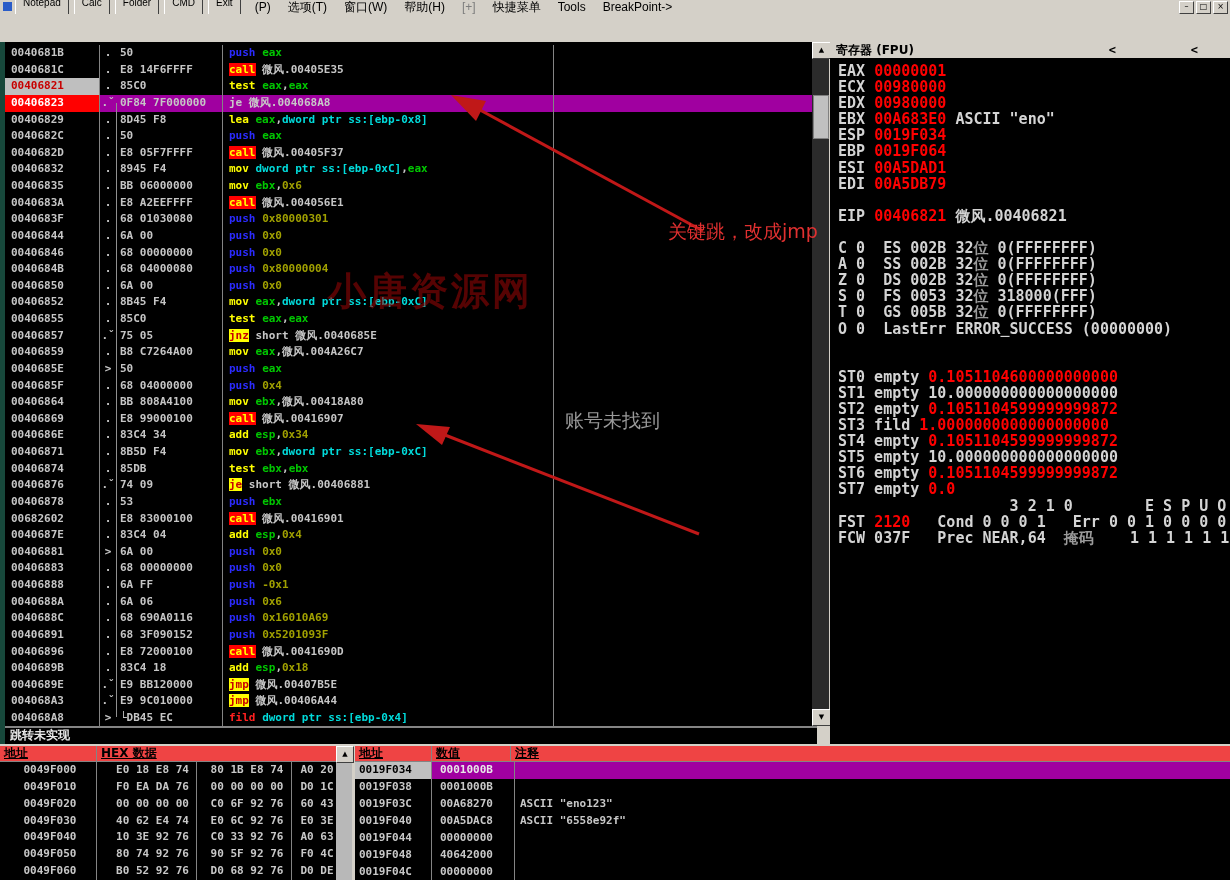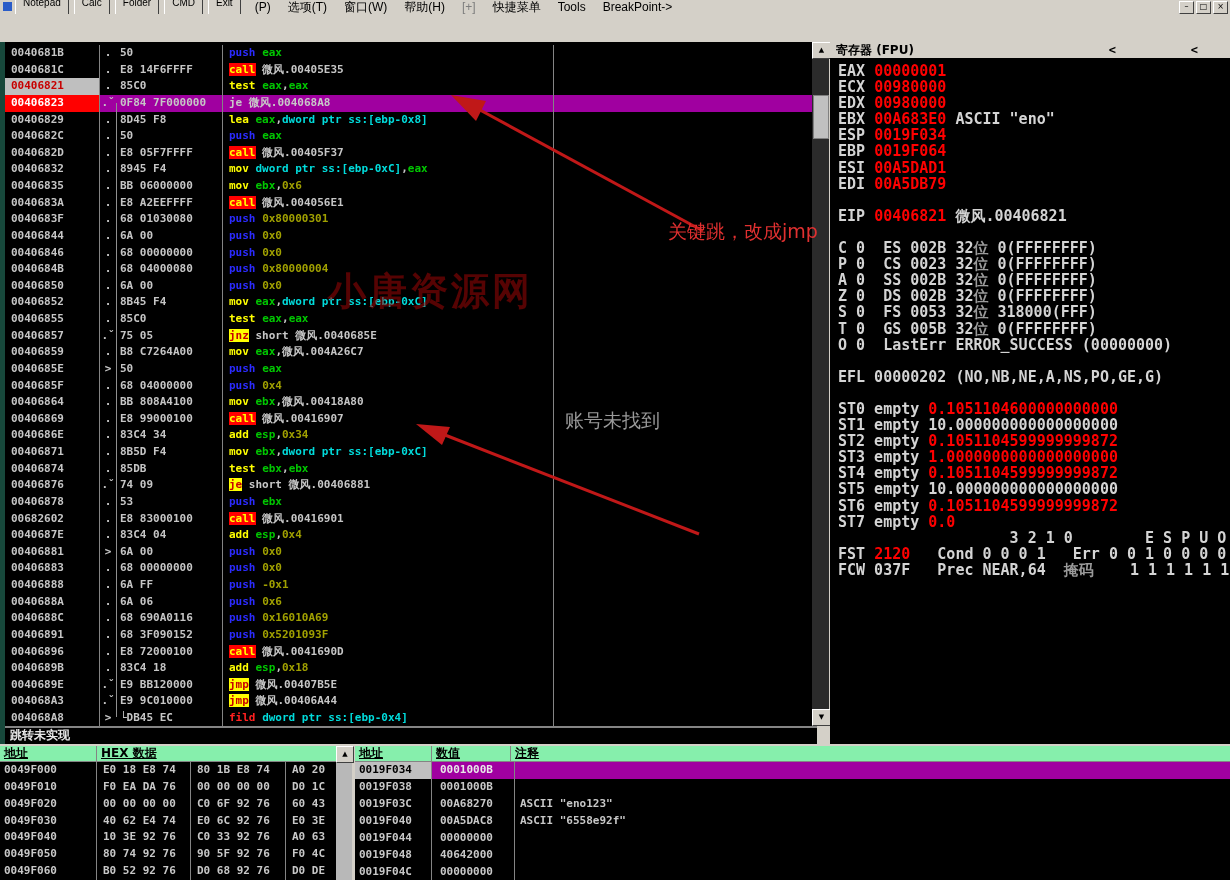--- a/index.html
+++ b/index.html
@@ -75,29 +75,29 @@
   #dscroll{left:812px;top:42px;width:17px;height:684px;}
   #dumpscroll{left:336px;top:746px;width:16px;height:134px;background:#B8B8B8;}
   
   #regs{left:830px;top:42px;width:400px;height:702px;}
   #reg-title{height:16px;background:#D4D0C8;font:bold 12px/16px "DejaVu Sans",sans-serif;color:#000;padding-left:6px;position:relative;}
   #reg-title .coll{position:absolute;top:0;font:bold 12px/16px "DejaVu Sans Mono",monospace;color:#000;}
   #reg-lines{padding:5px 0 0 8px;}
   .rline{height:16.1px;line-height:16px;font-size:15px;font-weight:bold;white-space:pre;overflow:hidden;}
   .rw{color:#D4D4D4;} .rg{color:#9A9A9A;} .rr{color:#FF0000;}
   
-  .hdrrow{position:absolute;height:16px;background:#86efac;display:flex;font:bold 12px/15px "DejaVu Sans",sans-serif;color:#000;justify-content:flex-end;}
+  .hdrrow{position:absolute;height:16px;background:#ef4444;display:flex;font:bold 12px/15px "DejaVu Sans",sans-serif;color:#000;justify-content:flex-end;}
   .hcell{border-right:1px solid #848484;border-bottom:1px solid #848484;padding-left:4px;white-space:nowrap;overflow:hidden;}
   .hcell span{text-decoration:underline;}
   #dump-header{left:0;top:746px;width:336px;}
   #dump-rows{left:0;top:762px;width:336px;height:118px;overflow:hidden;}
   .dumprow{display:flex;height:16.85px;line-height:16.8px;font-size:11px;font-weight:bold;color:#C8C8C8;white-space:pre;}
   .d-addr{flex:none;width:92px;padding-left:4px;border-right:1px solid #848484;}
   .d-g{flex:none;padding-left:6px;border-right:1px solid #848484;}
-  .d-g1{width:87px;} .d-g2{width:88px;} .d-g3{flex:1;border-right:none;}
+  .d-g1{width:87px;margin-left:6px;} .d-g2{width:88px;} .d-g3{flex:1;border-right:none;}
   #stack-header{left:355px;top:746px;width:875px;}
   #stack-rows{position:absolute;left:355px;top:762px;width:875px;height:118px;background:#000;overflow:hidden;}
   .srow{display:flex;height:17px;line-height:16.9px;font-size:11px;font-weight:bold;color:#C8C8C8;white-space:pre;}
   .s-addr{flex:none;width:72px;padding-left:4px;border-right:1px solid #848484;}
   .s-val{flex:none;width:74px;padding-left:8px;border-right:1px solid #848484;}
   .s-com{flex:1;padding-left:5px;}
   .srow.sel .s-addr{background:#C0C0C0;color:#000;}
   .srow.sel .s-val,.srow.sel .s-com{background:#A000A0;color:#E8E8E8;}
 </style>
 </head>
@@ -242,33 +242,31 @@
         <div class="rline"><span class="rw">EDX </span><span class="rr">00980000</span></div>
         <div class="rline"><span class="rw">EBX </span><span class="rr">00A683E0</span><span class="rw"> ASCII "eno"</span></div>
         <div class="rline"><span class="rw">ESP </span><span class="rr">0019F034</span></div>
         <div class="rline"><span class="rw">EBP </span><span class="rr">0019F064</span></div>
         <div class="rline"><span class="rw">ESI </span><span class="rr">00A5DAD1</span></div>
         <div class="rline"><span class="rw">EDI </span><span class="rr">00A5DB79</span></div>
         <div class="rline">&nbsp;</div>
         <div class="rline"><span class="rw">EIP </span><span class="rr">00406821</span><span class="rw"> 微风.00406821</span></div>
         <div class="rline">&nbsp;</div>
         <div class="rline"><span class="rw">C 0  ES 002B 32</span><span class="rg">位</span><span class="rw"> 0(FFFFFFFF)</span></div>
-        <div class="rline"><span class="rw">P 0  CS 0023 32</span><span class="rg">位</span><span class="rw"> 0(FFFFFFFF)</span></div>
         <div class="rline"><span class="rw">A 0  SS 002B 32</span><span class="rg">位</span><span class="rw"> 0(FFFFFFFF)</span></div>
         <div class="rline"><span class="rw">Z 0  DS 002B 32</span><span class="rg">位</span><span class="rw"> 0(FFFFFFFF)</span></div>
         <div class="rline"><span class="rw">S 0  FS 0053 32</span><span class="rg">位</span><span class="rw"> 318000(FFF)</span></div>
         <div class="rline"><span class="rw">T 0  GS 005B 32</span><span class="rg">位</span><span class="rw"> 0(FFFFFFFF)</span></div>
         <div class="rline"><span class="rw">O 0  LastErr ERROR_SUCCESS (00000000)</span></div>
         <div class="rline">&nbsp;</div>
-        <div class="rline"><span class="rw">EFL 00000202 (NO,NB,NE,A,NS,PO,GE,G)</span></div>
         <div class="rline">&nbsp;</div>
         <div class="rline"><span class="rw">ST0 empty </span><span class="rr">0.1051104600000000000</span></div>
         <div class="rline"><span class="rw">ST1 empty </span><span class="rw">10.000000000000000000</span></div>
         <div class="rline"><span class="rw">ST2 empty </span><span class="rr">0.1051104599999999872</span></div>
-        <div class="rline"><span class="rw">ST3 empty </span><span class="rr">1.0000000000000000000</span></div>
+        <div class="rline"><span class="rw">ST3 fild </span><span class="rr">1.0000000000000000000</span></div>
         <div class="rline"><span class="rw">ST4 empty </span><span class="rr">0.1051104599999999872</span></div>
         <div class="rline"><span class="rw">ST5 empty </span><span class="rw">10.000000000000000000</span></div>
         <div class="rline"><span class="rw">ST6 empty </span><span class="rr">0.1051104599999999872</span></div>
         <div class="rline"><span class="rw">ST7 empty </span><span class="rr">0.0</span></div>
         <div class="rline"><span class="rw">                   3 2 1 0        E S P U O Z D I</span></div>
         <div class="rline"><span class="rw">FST </span><span class="rr">2120</span><span class="rw">   Cond 0 0 0 1   Err 0 0 1 0 0 0 0 0  (</span></div>
         <div class="rline"><span class="rw">FCW 037F   Prec NEAR,64  </span><span class="rg">掩码</span><span class="rw">    1 1 1 1 1 1</span></div>
       </div>
   </div>
 
@@ -281,21 +279,21 @@
     <line x1="703" y1="231" x2="480" y2="110" stroke="#C01818" stroke-width="3"></line>
     <polygon points="451,95 486,101 476,121" fill="#C01818"></polygon>
     <line x1="699" y1="534" x2="445" y2="435" stroke="#C01818" stroke-width="3"></line>
     <polygon points="416,424 450,427 442,445" fill="#C01818"></polygon>
   </svg>
 
   <div id="dump-header" class="hdrrow">
     <div class="hcell" style="width:92px;"><span>地址</span></div>
     <div class="hcell" style="flex:1;border-right:none;"><span>HEX 数据</span></div>
   </div>
-  <div id="dump-rows" class="blackpanel" style="position:absolute;">
+  <div id="dump-rows" class="blackpanel" style="position:absolute;text-align:center;">
       <div class="dumprow"><span class="d-addr">0049F000</span><span class="d-g d-g1">E0 18 E8 74</span><span class="d-g d-g2">80 1B E8 74</span><span class="d-g d-g3">A0 20</span></div>
       <div class="dumprow"><span class="d-addr">0049F010</span><span class="d-g d-g1">F0 EA DA 76</span><span class="d-g d-g2">00 00 00 00</span><span class="d-g d-g3">D0 1C</span></div>
       <div class="dumprow"><span class="d-addr">0049F020</span><span class="d-g d-g1">00 00 00 00</span><span class="d-g d-g2">C0 6F 92 76</span><span class="d-g d-g3">60 43</span></div>
       <div class="dumprow"><span class="d-addr">0049F030</span><span class="d-g d-g1">40 62 E4 74</span><span class="d-g d-g2">E0 6C 92 76</span><span class="d-g d-g3">E0 3E</span></div>
       <div class="dumprow"><span class="d-addr">0049F040</span><span class="d-g d-g1">10 3E 92 76</span><span class="d-g d-g2">C0 33 92 76</span><span class="d-g d-g3">A0 63</span></div>
       <div class="dumprow"><span class="d-addr">0049F050</span><span class="d-g d-g1">80 74 92 76</span><span class="d-g d-g2">90 5F 92 76</span><span class="d-g d-g3">F0 4C</span></div>
       <div class="dumprow"><span class="d-addr">0049F060</span><span class="d-g d-g1">B0 52 92 76</span><span class="d-g d-g2">D0 68 92 76</span><span class="d-g d-g3">D0 DE</span></div>
     </div>
   <div id="dumpscroll" class="sb">
     <div class="sbtn" style="top:0;">▲</div>

